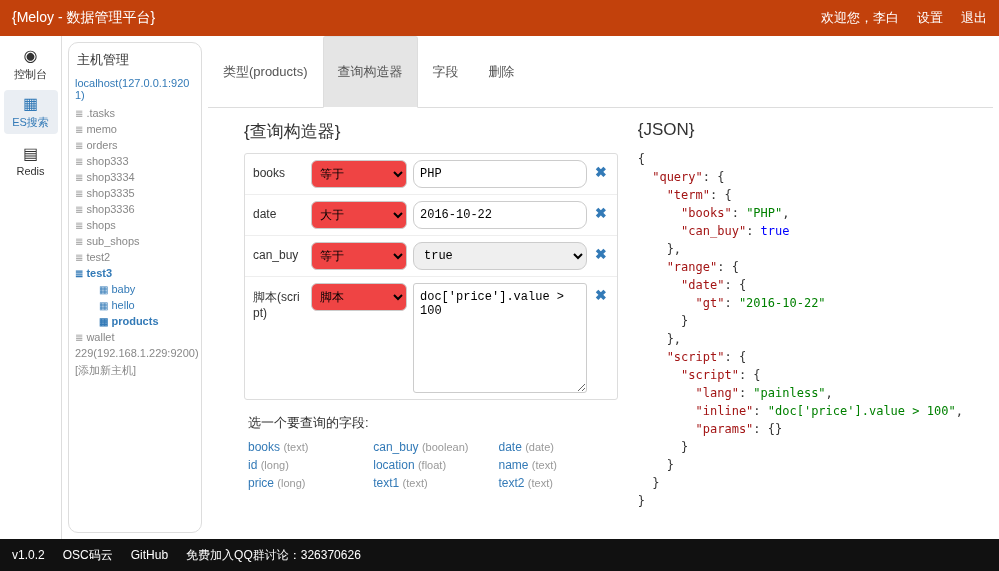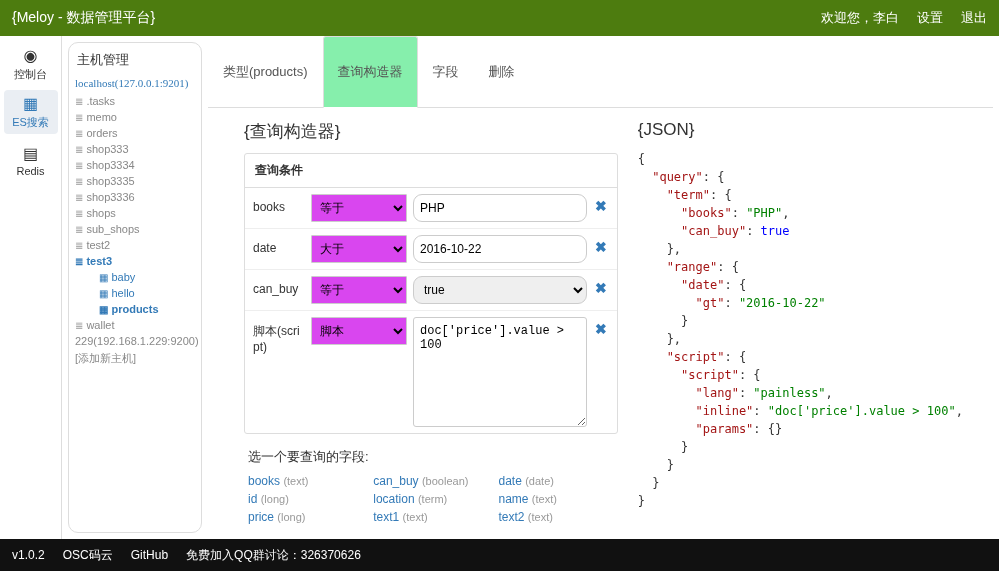--- a/index.html
+++ b/index.html
@@ -1,50 +1,50 @@
 <!DOCTYPE html>
 <html><head>
 <meta charset="utf-8">
 <style>
 * { box-sizing: border-box; margin: 0; padding: 0; }
 body { font-family: -apple-system, BlinkMacSystemFont, "Helvetica Neue", Arial, sans-serif; font-size: 13px; color: #333; background: #fff; width: 999px; height: 571px; overflow: hidden; position: relative; }
-.topbar { background: #4d7c0f; color: #fff; height: 36px; display: flex; align-items: center; justify-content: space-between; padding: 0 12px; }
+.topbar { background: #c2410c; color: #fff; height: 36px; display: flex; align-items: center; justify-content: space-between; padding: 0 12px; }
 .topbar-left { font-size: 14px; }
 .topbar-right { display: flex; gap: 18px; font-size: 13px; }
 .topbar-right span { cursor: pointer; }
 .main { display: flex; height: calc(100% - 36px - 32px); }
 .leftnav { width: 62px; border-right: 1px solid #ddd; display: flex; flex-direction: column; align-items: center; padding-top: 6px; }
 .leftnav-item { width: 54px; height: 44px; display: flex; flex-direction: column; align-items: center; justify-content: center; font-size: 11px; cursor: pointer; border-radius: 4px; margin-bottom: 4px; }
 .leftnav-item.active { background: #eaeef3; color: #337ab7; }
 .leftnav-icon { font-size: 16px; margin-bottom: 2px; }
 .sidebar { width: 134px; border: 1px solid #ddd; margin: 6px 0 6px 6px; border-radius: 10px; padding: 8px 6px; overflow-y: auto; }
 .sidebar-title { font-size: 13px; margin-bottom: 8px; padding-left: 2px; }
-.sidebar a { color: #337ab7; text-decoration: none; font-family: Liberation Serif, serif; }
+.sidebar a { color: #337ab7; text-decoration: none; }
 .host-link { color: #337ab7; font-size: 11px; display: block; margin-bottom: 4px; word-break: break-all; }
 .tree-item { font-size: 11px; color: #888; padding: 2px 0; cursor: pointer; display: flex; align-items: center; }
 .tree-item.link { color: #337ab7; font-weight: bold; }
 .tree-item.sub2 { padding-left: 24px; color: #337ab7; }
 .tree-item.sub2.active { font-weight: bold; }
 .ti-icon { font-size: 10px; margin-right: 3px; color: #999; }
 .tree-item.link .ti-icon, .tree-item.sub2 .ti-icon { color: #337ab7; }
 .content { flex: 1; padding: 0 6px; overflow-y: auto; }
 .tabs { display: flex; border-bottom: 1px solid #ddd; }
 .tab { padding: 26px 14px; font-size: 13px; cursor: pointer; color: #555; border: 1px solid transparent; border-bottom: none; }
-.tab.active { border-color: #ddd; border-bottom: 1px solid #fff; margin-bottom: -1px; border-radius: 3px 3px 0 0; background: #86efac; }
+.tab.active { border-color: #ddd; border-bottom: 1px solid #fff; margin-bottom: -1px; border-radius: 3px 3px 0 0; background: #e5e5e5; }
 .cols { display: flex; gap: 20px; padding: 12px 0; }
 .col-left { flex: 0 0 380px; padding-left: 36px; }
 .col-right { flex: 1; }
 .section-title { font-size: 17px; margin-bottom: 10px; }
 .panel { border: 1px solid #ddd; border-radius: 3px; }
 .panel-header { padding: 8px 10px; border-bottom: 1px solid #ddd; font-weight: bold; font-size: 12px; }
 .cond-row { display: flex; align-items: flex-start; padding: 6px 8px; gap: 6px; border-bottom: 1px solid #eee; }
 .cond-row:last-child { border-bottom: none; }
 .cond-label { width: 52px; font-size: 12px; padding-top: 6px; word-break: break-all; }
-.cond-select { width: 96px; height: 28px; border: 1px solid #ccc; border-radius: 1px; font-size: 12px; padding: 0 4px; background: #d946ef; }
-.cond-input { flex: 1; height: 28px; border: 1px solid #ccc; border-radius: 9px; font-size: 12px; padding: 0 6px; }
+.cond-select { width: 96px; height: 28px; border: 1px solid #ccc; border-radius: 6px; font-size: 12px; padding: 0 4px; background: #ef4444; }
+.cond-input { flex: 1; height: 28px; border: 1px solid #ccc; border-radius: 9px; font-size: 12px; padding: 0 6px; font-family: Liberation Mono, monospace; }
 .cond-textarea { flex: 1; height: 110px; border: 1px solid #ccc; border-radius: 3px; font-size: 12px; padding: 6px; resize: both; font-family: Liberation Mono, monospace; }
 .cond-remove { color: #337ab7; font-size: 14px; cursor: pointer; padding: 4px 2px; font-weight: bold; }
 .fields-title { font-size: 13px; margin: 14px 0 8px 4px; }
 .fields-grid { display: grid; grid-template-columns: 1fr 1fr 1fr; gap: 4px 10px; padding: 0 4px; }
 .field-link { font-size: 12px; }
 .field-link a { color: #337ab7; text-decoration: none; }
 .field-type { color: #999; font-size: 11px; }
 pre.json { font-family: Menlo, Consolas, monospace; font-size: 12px; line-height: 1.5; white-space: pre; }
 .j-key { color: #a31515; }
 .j-str { color: #008000; }
@@ -155,21 +155,20 @@
       <div class="tab">类型(products)</div>
       <div class="tab active">查询构造器</div>
       <div class="tab">字段</div>
       <div class="tab">删除</div>
     </div>
 
     <div class="cols">
       <div class="col-left">
         <div class="section-title">{查询构造器}</div>
         <div class="panel">
-          <div class="panel-header">查询条件</div>
           <div id="cond-rows">
               <div class="cond-row">
                 <div class="cond-label">books</div>
                 <select class="cond-select"><option>等于</option></select>
                 <input class="cond-input" value="PHP" style="">
                 <span class="cond-remove">✖</span>
               </div>
               <div class="cond-row">
                 <div class="cond-label">date</div>
                 <select class="cond-select"><option>大于</option></select>
@@ -189,21 +188,21 @@
                 <span class="cond-remove">✖</span>
               </div>
             </div>
         </div>
         <div class="fields-title">选一个要查询的字段:</div>
         <div class="fields-grid" id="fields-grid">
             <div class="field-link"><a>books</a> <span class="field-type">(text)</span></div>
             <div class="field-link"><a>can_buy</a> <span class="field-type">(boolean)</span></div>
             <div class="field-link"><a>date</a> <span class="field-type">(date)</span></div>
             <div class="field-link"><a>id</a> <span class="field-type">(long)</span></div>
-            <div class="field-link"><a>location</a> <span class="field-type">(term)</span></div>
+            <div class="field-link"><a>location</a> <span class="field-type">(float)</span></div>
             <div class="field-link"><a>name</a> <span class="field-type">(text)</span></div>
             <div class="field-link"><a>price</a> <span class="field-type">(long)</span></div>
             <div class="field-link"><a>text1</a> <span class="field-type">(text)</span></div>
             <div class="field-link"><a>text2</a> <span class="field-type">(text)</span></div>
           </div>
       </div>
 
       <div class="col-right">
         <div class="section-title">{JSON}</div>
         <pre class="json" id="json-pre">{

